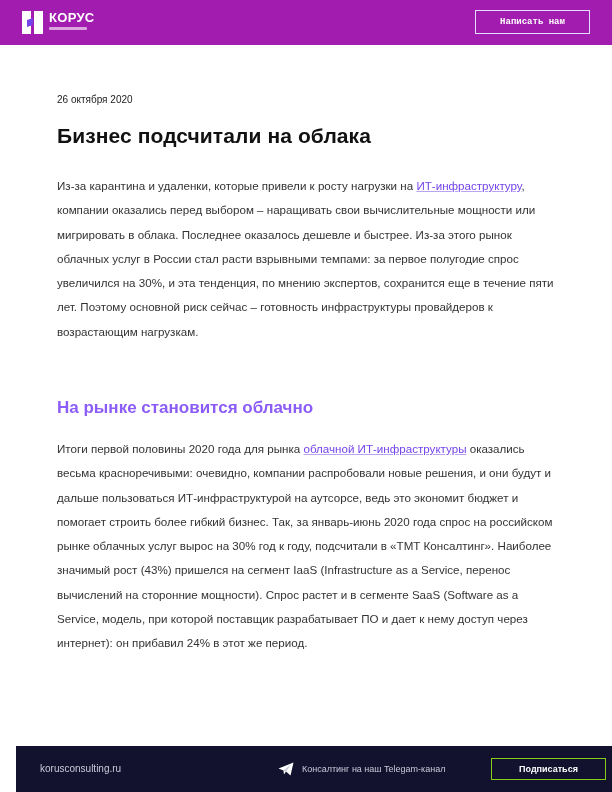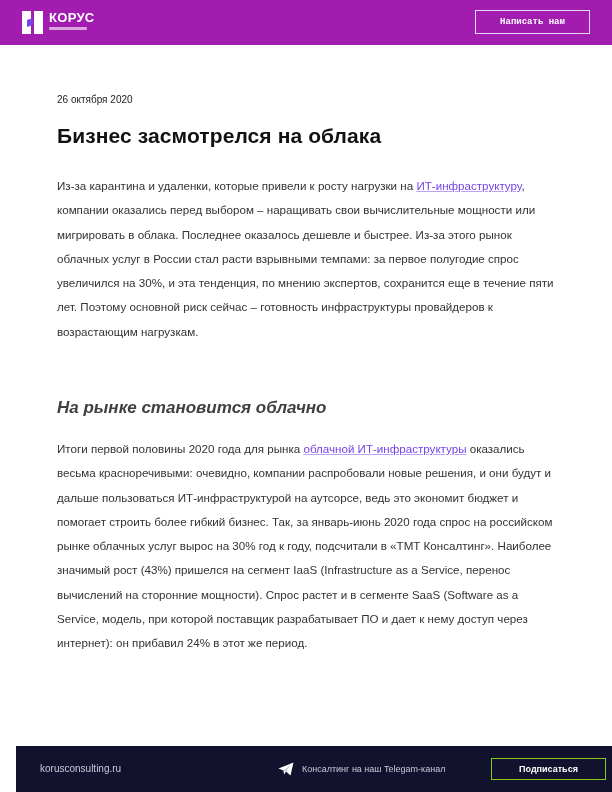--- a/index.html
+++ b/index.html
@@ -27,21 +27,21 @@
     }
 
     .date { position: absolute; left: 57px; top: 78px; font-size: 10px; color: #222; margin-top: 16px; }
     .title { position: absolute; left: 57px; top: 124px; font-size: 21px; font-weight: bold; color: #111; letter-spacing: 0.1px; }
 
     .para { position: absolute; left: 57px; width: 500px; font-size: 11.6px; line-height: 24.3px; color: #333; }
     .para1 { top: 174px; }
     .para2 { top: 437px; }
     .link { color: #7443ea; text-decoration: underline; text-decoration-color: #b9a3f5; cursor: pointer; }
 
-    .h2 { position: absolute; left: 57px; top: 398px; font-size: 17px; font-weight: bold; color: #404040; font-style: italic; }
+    .h2 { position: absolute; left: 57px; top: 398px; font-size: 17px; font-weight: bold; color: #8b5cf6; }
 
     .footer {
       position: absolute; left: 16px; top: 746px; width: 612px; height: 46px;
       background: #12122f;
     }
     .footer-site { position: absolute; left: 24px; top: 17px; font-size: 10px; color: #c9c9d8; cursor: pointer; }
     .tg-icon { position: absolute; left: 262px; top: 16px; width: 16px; height: 14px; }
     .tg-text { position: absolute; left: 286px; top: 18px; font-size: 9px; color: #c9c9d8; }
     .footer-btn {
       position: absolute; left: 475px; top: 12px; width: 115px; height: 22px;
@@ -63,21 +63,21 @@
     <div class="logo-text">
       <span class="logo-name">КОРУС</span>
       <span class="logo-sub-bar"></span>
     </div>
   </div>
   <button class="header-btn">Написать нам</button>
 </header>
 
 <main>
   <div class="date">26 октября 2020</div>
-  <h1 class="title">Бизнес засмотрелся на облака</h1>
+  <h1 class="title">Бизнес подсчитали на облака</h1>
 
   <p class="para para1"><span>Из-за карантина и удаленки, которые привели к росту нагрузки на </span><a class="link">ИТ-инфраструктуру</a><span>, компании оказались перед выбором – наращивать свои вычислительные мощности или мигрировать в облака. Последнее оказалось дешевле и быстрее. Из-за этого рынок облачных услуг в России стал расти взрывными темпами: за первое полугодие спрос увеличился на 30%, и эта тенденция, по мнению экспертов, сохранится еще в течение пяти лет. Поэтому основной риск сейчас – готовность инфраструктуры провайдеров к возрастающим нагрузкам.</span></p>
 
   <h2 class="h2">На рынке становится облачно</h2>
 
   <p class="para para2"><span>Итоги первой половины 2020 года для рынка </span><a class="link">облачной ИТ-инфраструктуры</a><span> оказались весьма красноречивыми: очевидно, компании распробовали новые решения, и они будут и дальше пользоваться ИТ-инфраструктурой на аутсорсе, ведь это экономит бюджет и помогает строить более гибкий бизнес. Так, за январь-июнь 2020 года спрос на российском рынке облачных услуг вырос на 30% год к году, подсчитали в «ТМТ Консалтинг». Наиболее значимый рост (43%) пришелся на сегмент IaaS (Infrastructure as a Service, перенос вычислений на сторонние мощности). Спрос растет и в сегменте SaaS (Software as a Service, модель, при которой поставщик разрабатывает ПО и дает к нему доступ через интернет): он прибавил 24% в этот же период.</span></p>
 </main>
 
 <footer class="footer">
   <a class="footer-site">korusconsulting.ru</a>

